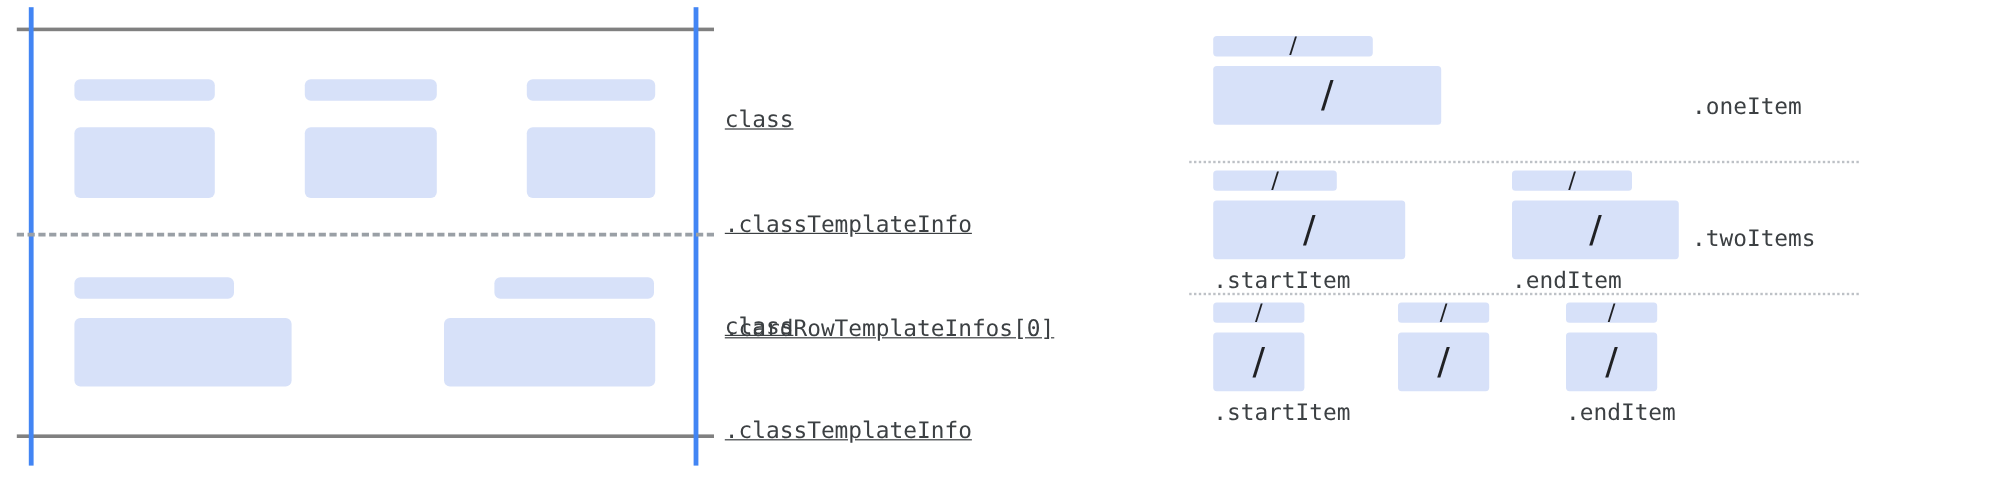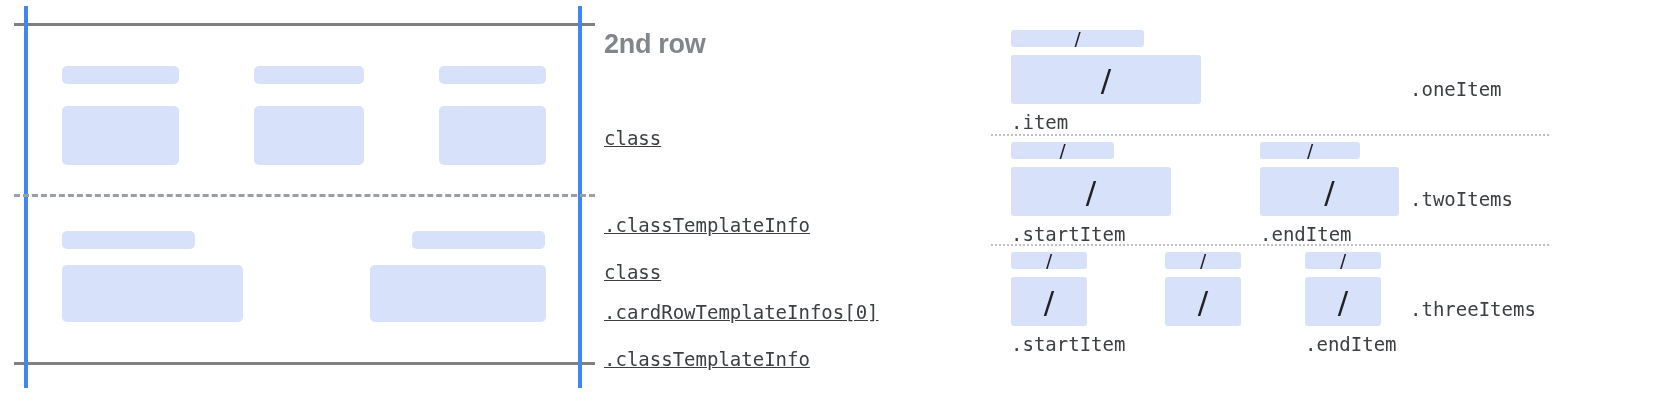--- a/index.html
+++ b/index.html
@@ -176,21 +176,20 @@
 
   <div class="blk" id="r3c1-title"></div>
   <div class="blk" id="r3c1-body"></div>
   <div class="blk" id="r3c2-title"></div>
   <div class="blk" id="r3c2-body"></div>
 </div>
 
 <div id="mid-panel">
 
   <div class="row-group" id="group-2nd">
-    <div class="row-heading">2nd row</div>
     <div class="code-lines">
       <div>class</div>
       <div>.classTemplateInfo</div>
       <div>.cardRowTemplateInfos[0]</div>
     </div>
   </div>
 
   <div class="row-group" id="group-3rd">
     <div class="code-lines">
       <div>class</div>
@@ -204,21 +203,20 @@
 <div id="right-panel">
 
   <div class="variant" id="variant-one">
     <div class="item-col" style="left:26px; top:6px; width:160px;">
       <div class="cap cap-small" style="width:133px;">
         <span class="slash">/</span>
       </div>
       <div class="cap cap-big" style="width:190px;">
         <span class="slash">/</span>
       </div>
-      <div class="item-label">.item</div>
     </div>
     <div class="variant-name" style="left:425px; top:54px;">.oneItem</div>
     <div class="variant-sep" style="top:110px;"></div>
   </div>
 
   <div class="variant" id="variant-two">
     <div class="item-col" style="left:26px; top:6px; width:170px;">
       <div class="cap cap-small" style="width:103px;">
         <span class="slash">/</span>
       </div>
@@ -260,15 +258,14 @@
     </div>
     <div class="item-col" style="left:320px; top:6px; width:160px;">
       <div class="cap cap-small" style="width:76px;">
         <span class="slash">/</span>
       </div>
       <div class="cap cap-big" style="width:76px;">
         <span class="slash">/</span>
       </div>
       <div class="item-label">.endItem</div>
     </div>
-    <div class="variant-name" style="left:425px; top:52px;">.threeItems</div>
   </div>
 </div>
 
 </body></html>

